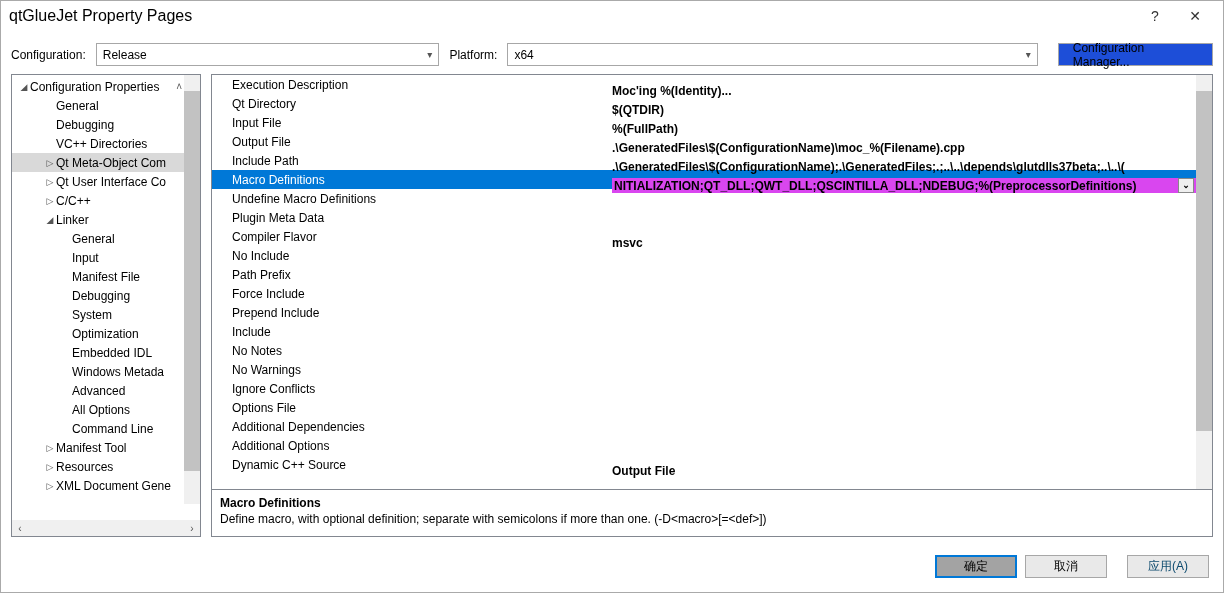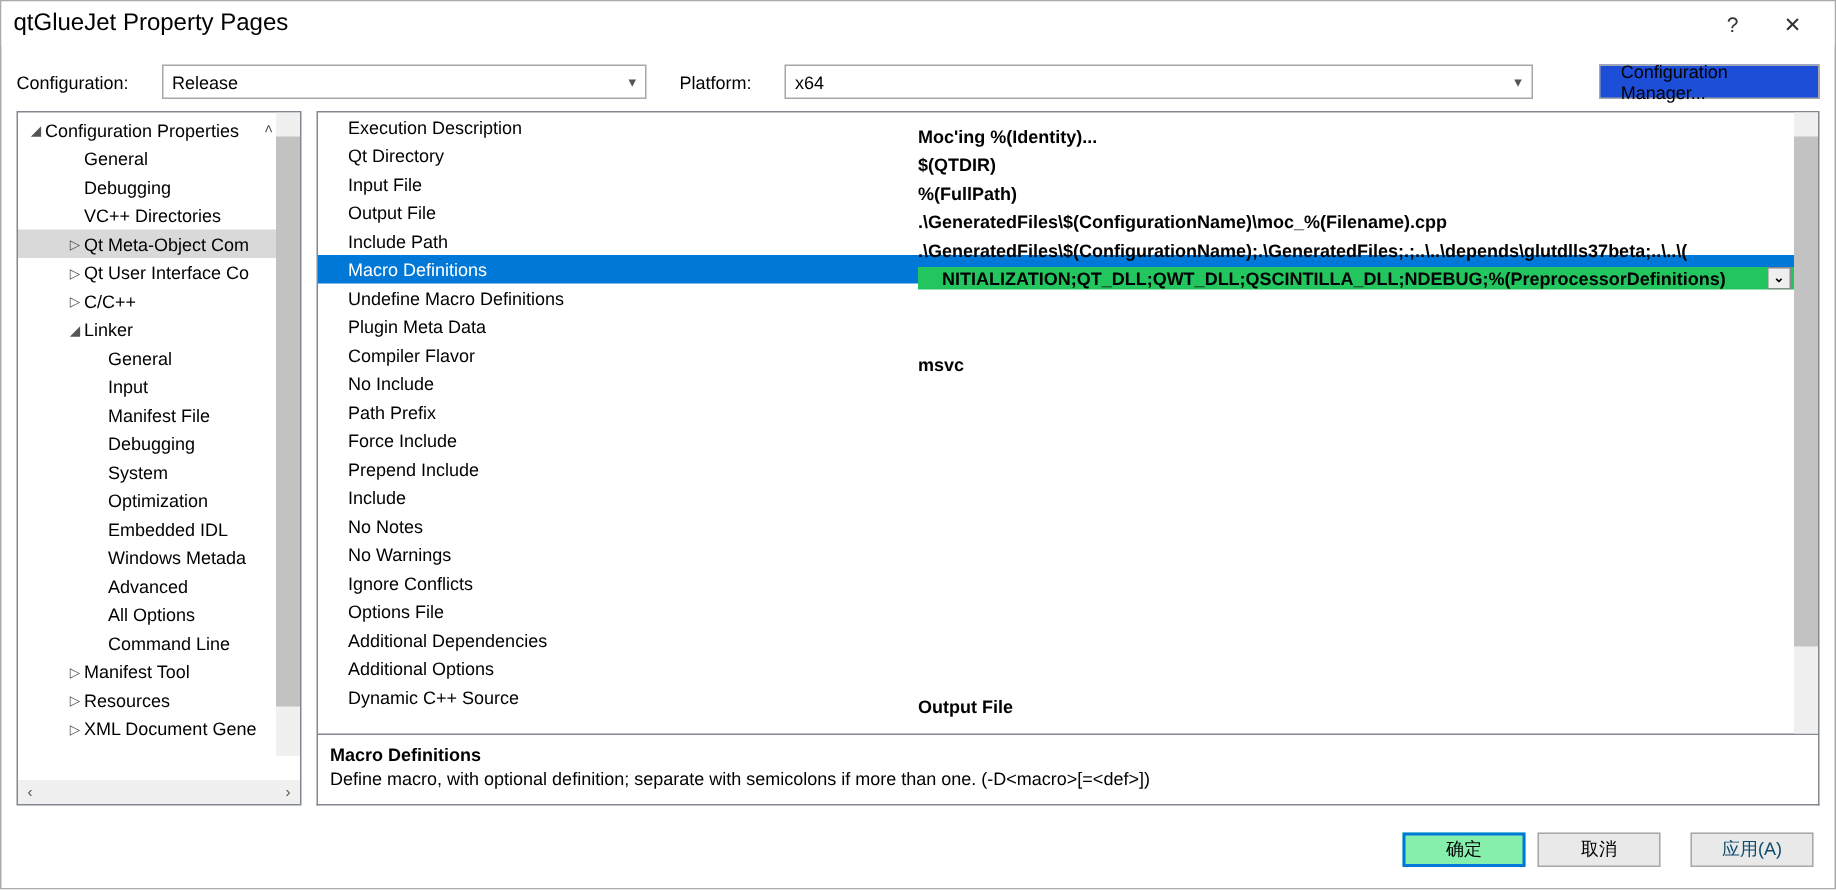--- a/index.html
+++ b/index.html
@@ -1,21 +1,21 @@
 <!DOCTYPE html>
 <html><head>
 <meta charset="utf-8">
 <style>
   * { box-sizing: border-box; font-family: "Segoe UI", "Microsoft YaHei", sans-serif; }
   body { margin: 0; background: #fff; font-size: 12px; color: #000; }
   .window { width: 1224px; height: 593px; border: 1px solid #aaa; display: flex; flex-direction: column; background: #fff; }
   .titlebar { height: 30px; display: flex; align-items: center; padding: 0 8px; background: #fff; }
   .titlebar .title { flex: 1; font-size: 16px; }
   .titlebar .winbtn { width: 40px; text-align: center; font-size: 14px; color: #333; cursor: default; }
-  .toprow { display: flex; align-items: center; padding: 12px 10px 8px 10px; gap: 22px; }
+  .toprow { display: flex; align-items: center; padding: 12px 10px 8px 10px; gap: 10px; }
   .toprow label { font-size: 12px; }
   .sel { border: 1px solid #a7a7a7; background: #fff; height: 23px; display: flex; align-items: center; padding: 0 6px; position: relative; }
   .sel .arrow { position: absolute; right: 6px; font-size: 10px; color: #555; }
   .sel.config { width: 360px; }
   .sel.platform { width: 556px; }
   .btn { border: 1px solid #a7a7a7; background: #1d4ed8; height: 23px; padding: 0 14px; display: flex; align-items: center; cursor: default; }
   .body { flex: 1; display: flex; padding: 0 10px 8px 10px; gap: 10px; min-height: 0; }
   .treewrap { width: 190px; border: 1px solid #828790; display: flex; flex-direction: column; }
   .tree { flex: 1; overflow: hidden; font-size: 12px; padding-top: 2px; position: relative; }
   .tree-scroll { position: absolute; right: 0; top: 0; bottom: 16px; width: 16px; background: #f0f0f0; }
@@ -28,28 +28,28 @@
   .right { flex: 1; display: flex; flex-direction: column; min-width: 0; }
   .grid { flex: 1; border: 1px solid #828790; display: flex; position: relative; min-height: 0; }
   .grid-body { flex: 1; overflow: hidden; }
   .grid-scroll { width: 16px; background: #f0f0f0; }
   .grid-scroll .thumb { background: #c2c2c2; width: 100%; margin-top: 16px; height: 340px; }
   .grow { display: flex; height: 19px; align-items: center; }
   .grow.selected { background: #0078d7; color: #fff; }
   .gname { width: 400px; padding-left: 20px; white-space: nowrap; overflow: hidden; }
   .gval { flex: 1; white-space: nowrap; overflow: hidden; font-weight: 700; margin-top: 12px; }
   .gval.normal { font-weight: 400; }
-  .grow.selected .gval { background: #22c55e; color: #000; font-weight: 700; padding-left: 16px; display: flex; align-items: center; }
+  .grow.selected .gval { background: #d946ef; color: #000; font-weight: 700; padding-left: 2px; display: flex; align-items: center; }
   .grow.selected .gval .dd { margin-left: auto; margin-right: 2px; width: 16px; height: 15px; border: 1px solid #888; background: #efefef; text-align: center; font-size: 9px; line-height: 13px; color: #000; }
   .desc { border: 1px solid #828790; border-top: none; padding: 6px 8px 10px 8px; background: #fff; }
   .desc .dt { font-weight: 700; margin-bottom: 2px; }
   .footer { display: flex; justify-content: flex-end; gap: 8px; padding: 10px 14px 14px 0; align-items: center; }
   .watermark { color: #ddd; font-size: 14px; margin-right: -90px; letter-spacing: 1px; }
   .fbtn { border: 1px solid #a7a7a7; background: #e9e9e9; width: 82px; height: 23px; display: flex; align-items: center; justify-content: center; cursor: default; }
-  .fbtn.default { border: 2px solid #0078d7; background: #86efac; }
+  .fbtn.default { border: 2px solid #0078d7; background: #a3a3a3; }
   .fbtn.disabled { color: #0c4a6e; margin-left: 12px; }
 </style>
 </head>
 <body>
 
 <div class="window">
   <div class="titlebar">
     <div class="title">qtGlueJet Property Pages</div>
     <div class="winbtn">?</div>
     <div class="winbtn">✕</div>

